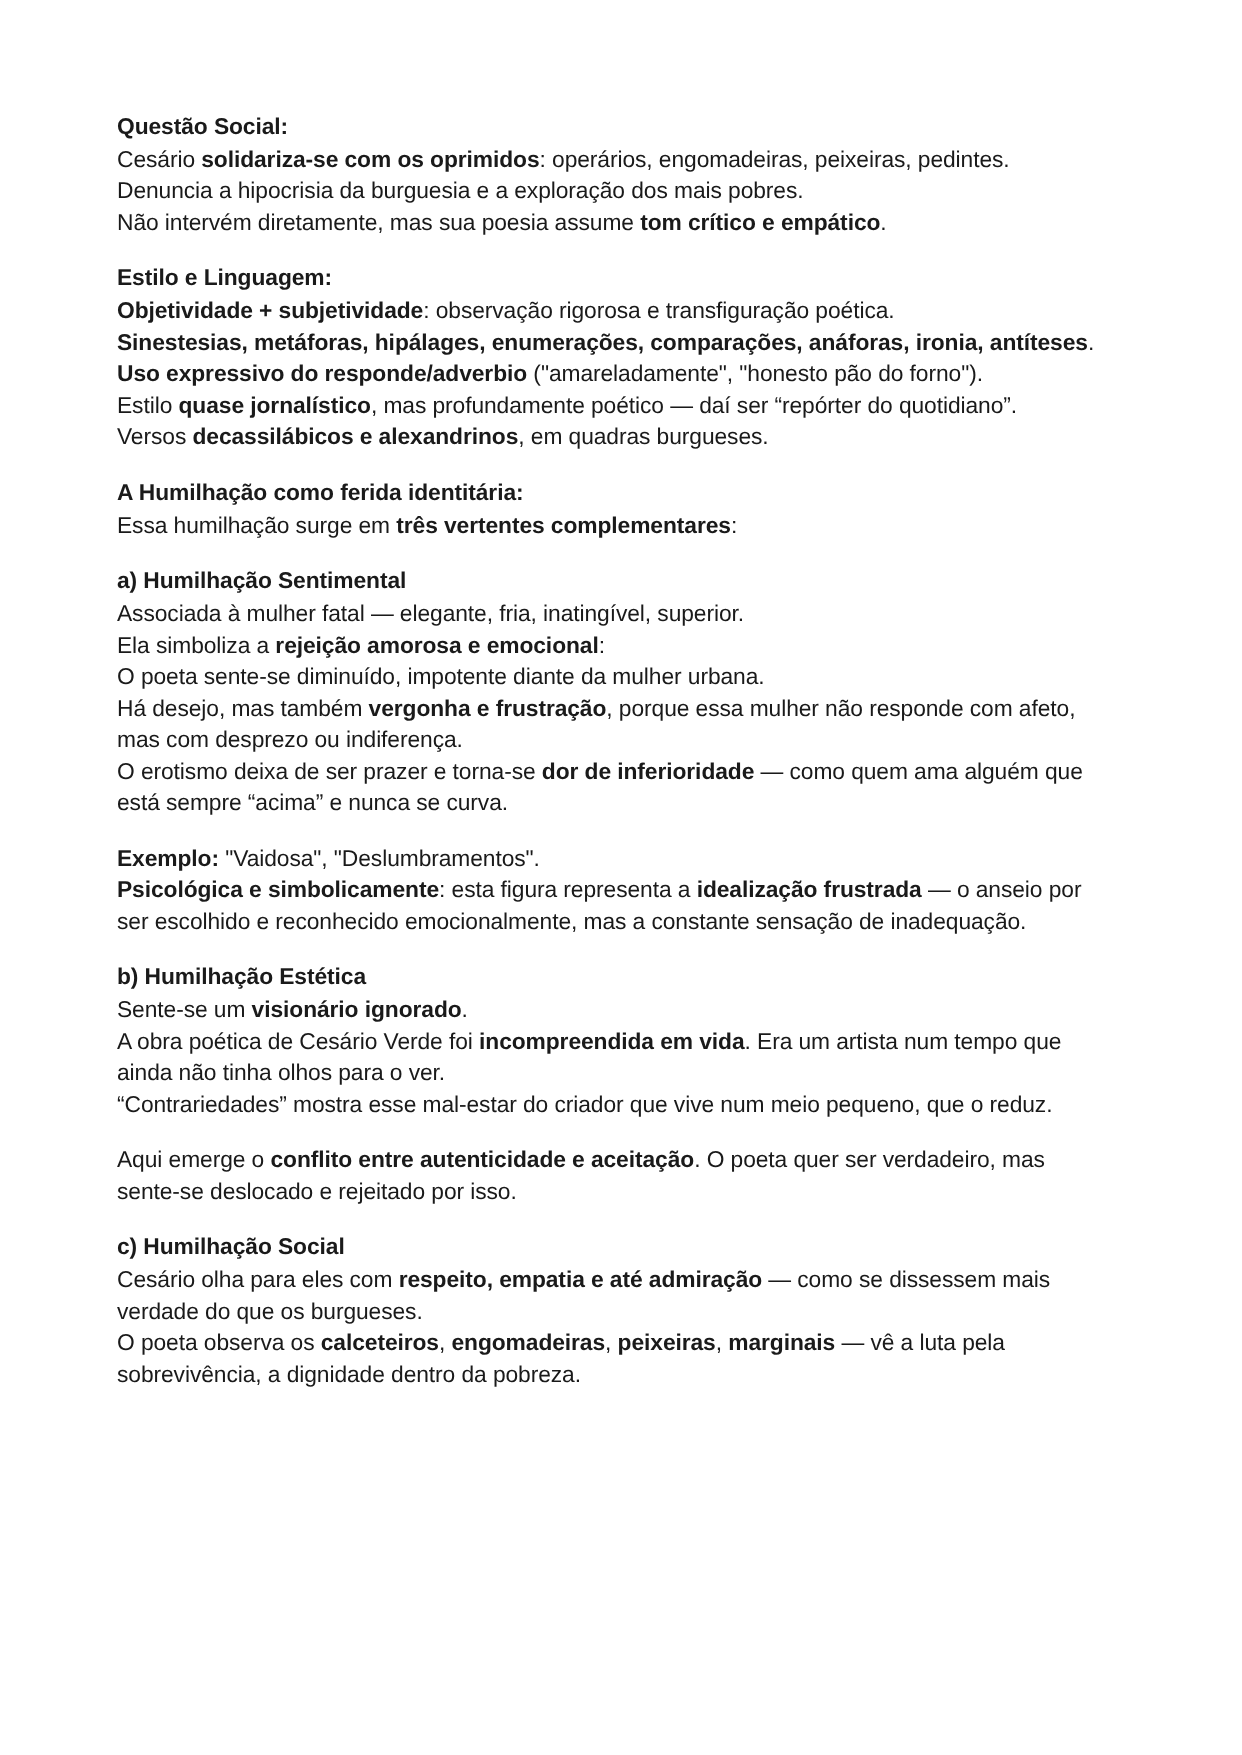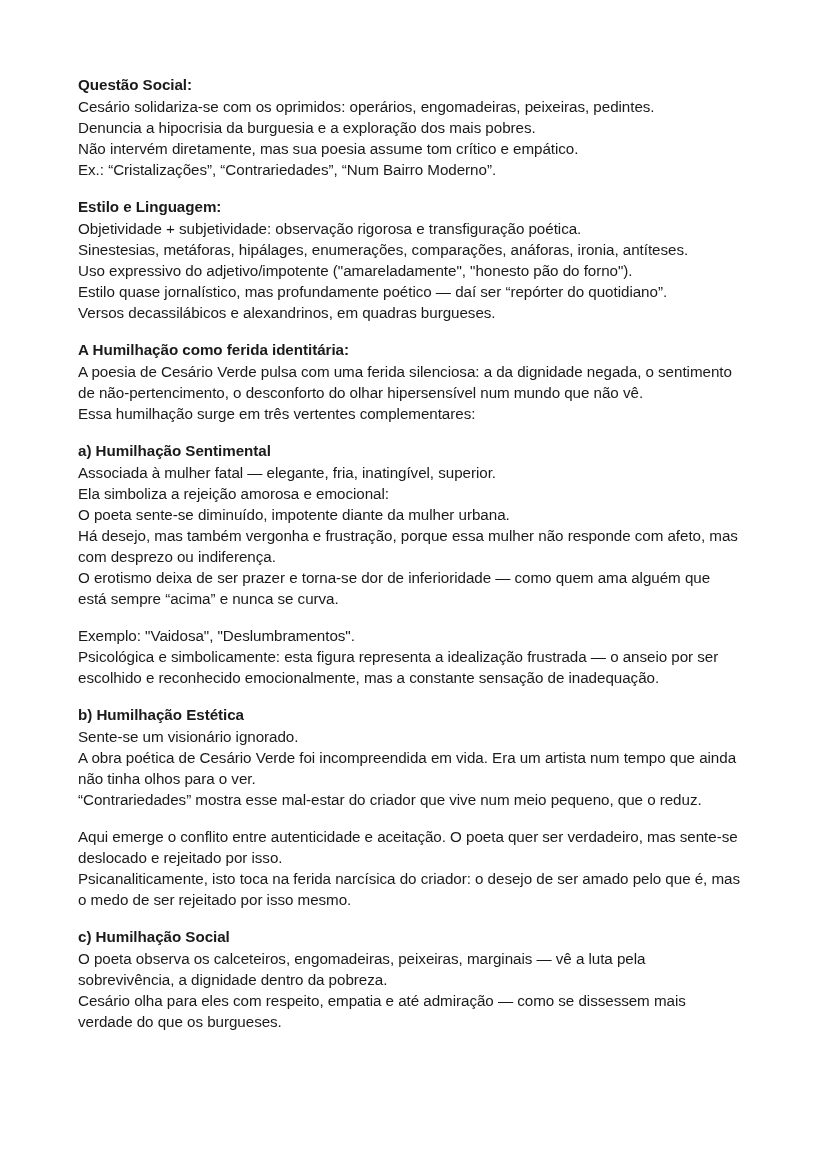--- a/index.html
+++ b/index.html
@@ -44,51 +44,49 @@
     font-weight: normal;
     line-height: 21px;
     margin: 0;
     letter-spacing: -0.05px;
     text-align: left;
   }
   .line {
     display: block;
   }
   b, strong {
-    font-weight: normal;
+    font-weight: bold;
   }
 </style>
 </head>
 <body>
 
 <div id="page">
   <div class="doc" id="doc-root">
       <div class="block">
         <div class="heading">Questão Social:</div>
         <p class="para">
           <span class="line"><span>Cesário </span><b>solidariza-se com os oprimidos</b><span>: operários, engomadeiras, peixeiras, pedintes.</span></span>
           <span class="line"><span>Denuncia a hipocrisia da burguesia e a exploração dos mais pobres.</span></span>
           <span class="line"><span>Não intervém diretamente, mas sua poesia assume </span><b>tom crítico e empático</b><span>.</span></span>
-          <span class="line"><span>Ex.: “Cristalizações”, “Contrariedades”, “Num Bairro Moderno”.</span></span>
         </p>
       </div>
       <div class="block">
         <div class="heading">Estilo e Linguagem:</div>
         <p class="para">
           <span class="line"><b>Objetividade + subjetividade</b><span>: observação rigorosa e transfiguração poética.</span></span>
           <span class="line"><b>Sinestesias, metáforas, hipálages, enumerações, comparações, anáforas, ironia, antíteses</b><span>.</span></span>
-          <span class="line"><b>Uso expressivo do adjetivo/impotente</b><span> ("amareladamente", "honesto pão do forno").</span></span>
+          <span class="line"><b>Uso expressivo do responde/adverbio</b><span> ("amareladamente", "honesto pão do forno").</span></span>
           <span class="line"><span>Estilo </span><b>quase jornalístico</b><span>, mas profundamente poético — daí ser “repórter do quotidiano”.</span></span>
           <span class="line"><span>Versos </span><b>decassilábicos e alexandrinos</b><span>, em quadras burgueses.</span></span>
         </p>
       </div>
       <div class="block">
         <div class="heading">A Humilhação como ferida identitária:</div>
         <p class="para">
-          <span class="line"><span>A poesia de Cesário Verde pulsa com uma ferida silenciosa: a da </span><b>dignidade negada</b><span>, o sentimento de não-pertencimento, o desconforto do olhar hipersensível num mundo que não vê.</span></span>
           <span class="line"><span>Essa humilhação surge em </span><b>três vertentes complementares</b><span>:</span></span>
         </p>
       </div>
       <div class="block">
         <div class="heading">a) Humilhação Sentimental</div>
         <p class="para">
           <span class="line"><span>Associada à mulher fatal — elegante, fria, inatingível, superior.</span></span>
           <span class="line"><span>Ela simboliza a </span><b>rejeição amorosa e emocional</b><span>:</span></span>
           <span class="line"><span>O poeta sente-se diminuído, impotente diante da mulher urbana.</span></span>
           <span class="line"><span>Há desejo, mas também </span><b>vergonha e frustração</b><span>, porque essa mulher não responde com afeto, mas com desprezo ou indiferença.</span></span>
@@ -105,24 +103,23 @@
         <div class="heading">b) Humilhação Estética</div>
         <p class="para">
           <span class="line"><span>Sente-se um </span><b>visionário ignorado</b><span>.</span></span>
           <span class="line"><span>A obra poética de Cesário Verde foi </span><b>incompreendida em vida</b><span>. Era um artista num tempo que ainda não tinha olhos para o ver.</span></span>
           <span class="line"><span>“Contrariedades” mostra esse mal-estar do criador que vive num meio pequeno, que o reduz.</span></span>
         </p>
       </div>
       <div class="block">
         <p class="para">
           <span class="line"><span>Aqui emerge o </span><b>conflito entre autenticidade e aceitação</b><span>. O poeta quer ser verdadeiro, mas sente-se deslocado e rejeitado por isso.</span></span>
-          <span class="line"><span>Psicanaliticamente, isto toca na </span><b>ferida narcísica</b><span> do criador: o desejo de ser amado pelo que é, mas o medo de ser rejeitado por isso mesmo.</span></span>
         </p>
       </div>
       <div class="block">
         <div class="heading">c) Humilhação Social</div>
         <p class="para">
+          <span class="line"><span>Cesário olha para eles com </span><b>respeito, empatia e até admiração</b><span> — como se dissessem mais verdade do que os burgueses.</span></span>
           <span class="line"><span>O poeta observa os </span><b>calceteiros</b><span>, </span><b>engomadeiras</b><span>, </span><b>peixeiras</b><span>, </span><b>marginais</b><span> — vê a luta pela sobrevivência, a dignidade dentro da pobreza.</span></span>
-          <span class="line"><span>Cesário olha para eles com </span><b>respeito, empatia e até admiração</b><span> — como se dissessem mais verdade do que os burgueses.</span></span>
         </p>
       </div>
     </div>
 </div>
 
 </body></html>

